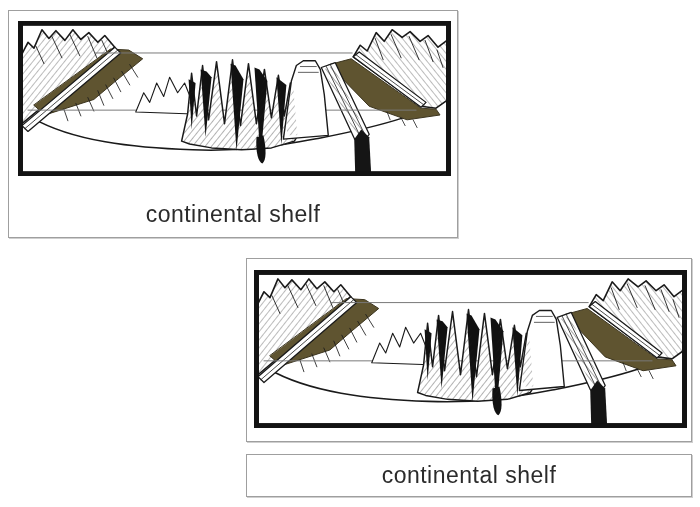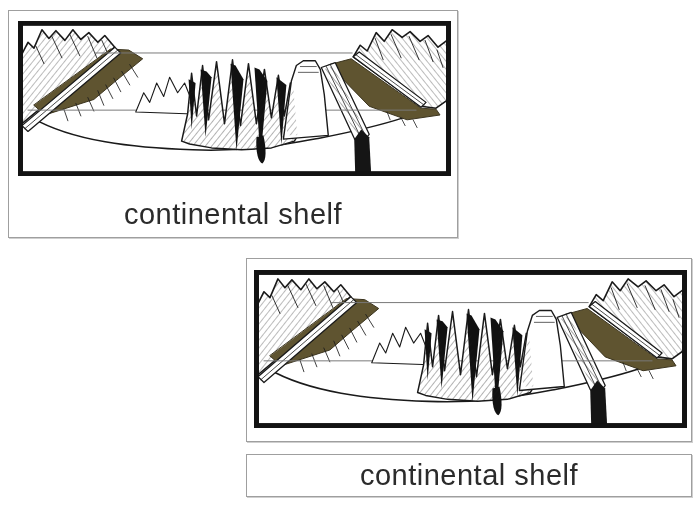--- a/index.html
+++ b/index.html
@@ -16,21 +16,21 @@
   .label-card   { left:246px; top:454px; width:446px; height:43px;
                   display:flex; align-items:center; justify-content:center; }
   .control-card .art { position:absolute; left:9px; top:10px; width:433px; height:155px; }
   .picture-card .art { position:absolute; left:7px; top:11px; width:433px; height:158px; }
   .label-zone {
     position:absolute; left:0; top:165px; width:100%; height:61px;
     display:flex; align-items:center; justify-content:center;
     padding-top:16px; box-sizing:border-box;
   }
   .card-text {
-    font-size:29px; color:#2b2b2b; letter-spacing:0.5px; line-height:1;
+    font-size:23px; color:#2b2b2b; letter-spacing:0.5px; line-height:1;
     white-space:nowrap;
   }
   .defs-holder { position:absolute; width:0; height:0; overflow:hidden; }
 </style>
 </head>
 <body>
 
 <div class="canvas">
 
   <svg class="defs-holder" xmlns="http://www.w3.org/2000/svg" aria-hidden="true">

